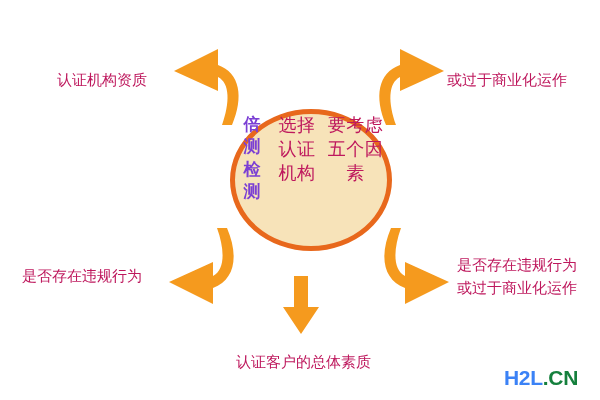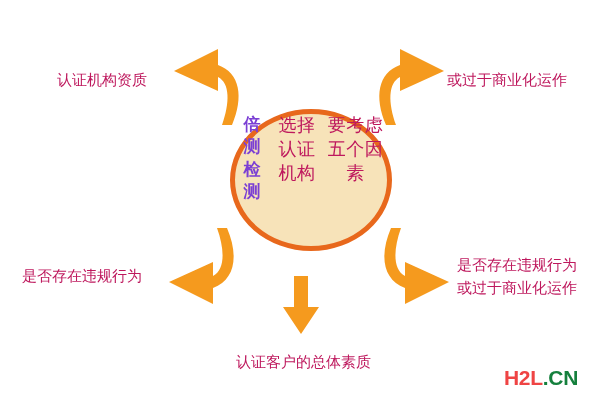--- a/index.html
+++ b/index.html
@@ -78,21 +78,21 @@
 
   
   .watermark {
     position: absolute;
     left: 504px;
     top: 366px;
     font-size: 21px;
     font-weight: bold;
     letter-spacing: -0.3px;
   }
-  .wm-orange { color: #ef4444; text-align: right; }
+  .wm-orange { color: #3b82f6; text-align: right; }
   .wm-dark   { color: #15803d; }
 </style>
 </head>
 <body>
 
 <div id="canvas">
 
   <div class="center-circle">
     <div class="circle-line1">倍测检测</div>
     <div class="circle-line2">选择认证机构</div>

